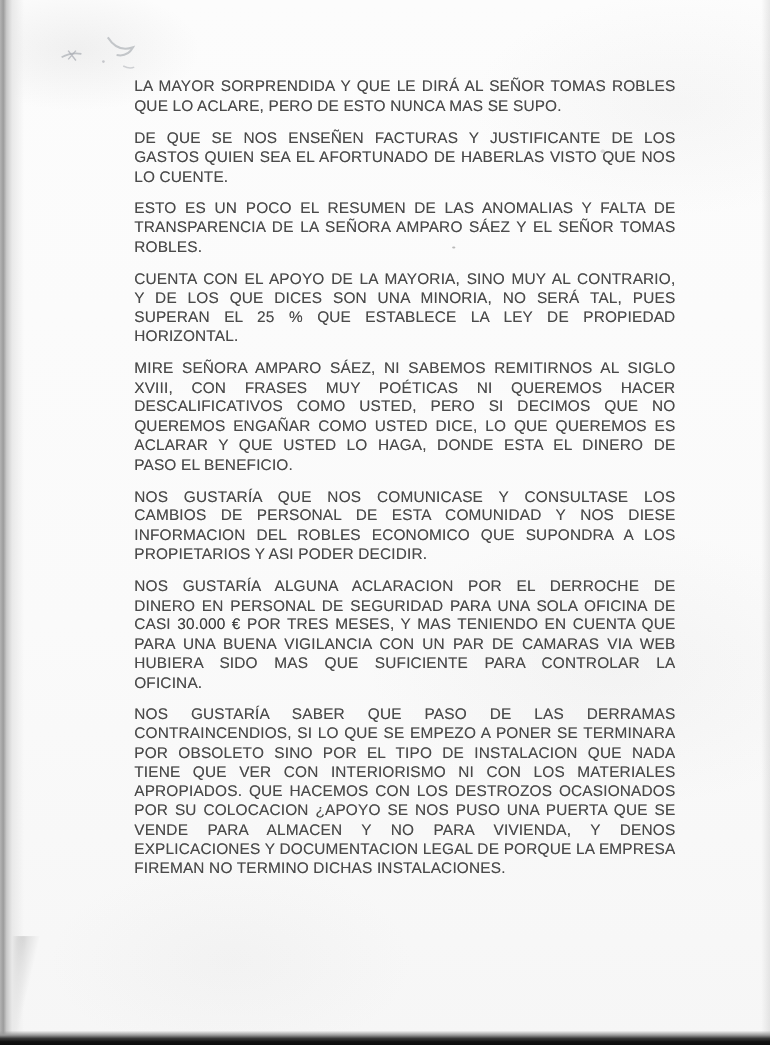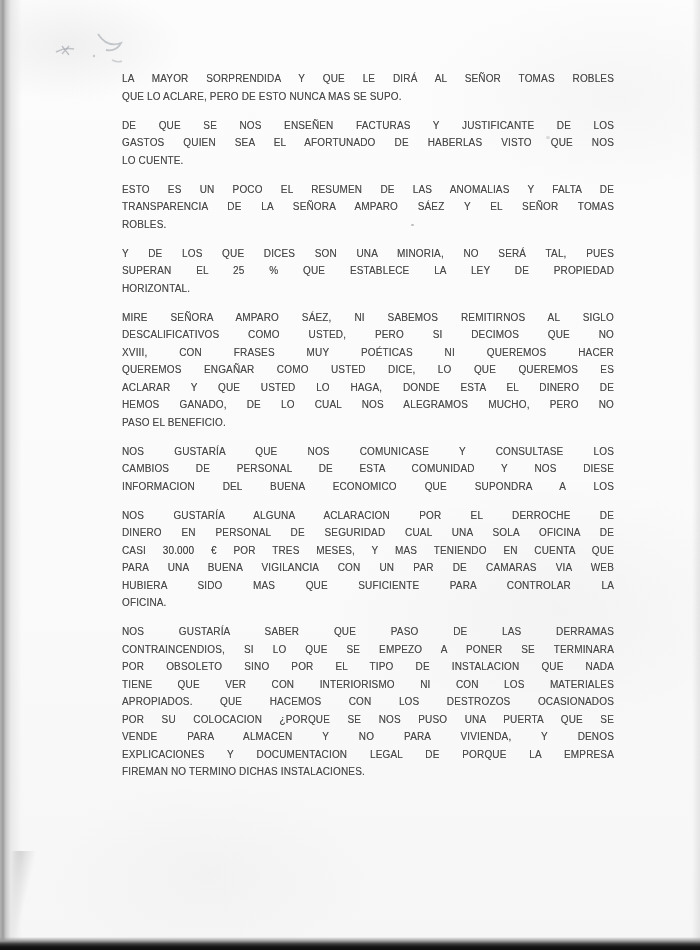--- a/index.html
+++ b/index.html
@@ -31,21 +31,21 @@
     background:linear-gradient(103deg,#c9c9c9 28%,#e2e2e2 44%,rgba(255,255,255,0) 62%);
   }
   .scribble { position:absolute; left:28px; top:16px; }
   .speck { position:absolute; border-radius:50%; background:rgba(120,120,120,0.5); }
   .speck.s1 { left:411px; top:224px; width:3px; height:2px; }
   .speck.s2 { left:546px; top:136px; width:4px; height:3px; opacity:.5; }
 
   
   .text-block {
     position:absolute; left:122px; top:70px; width:492px;
-    font-size:10px; line-height:17.5px; color:#4a4a4a;
+    font-size:14px; line-height:17.5px; color:#4a4a4a;
     letter-spacing:0.15px;
     text-shadow:0 0 0.5px rgba(74,74,74,0.55);
   }
   .para { margin:0 0 11.5px 0; }
   .line { text-align:justify; text-align-last:justify; height:17.5px; overflow:hidden; }
   .line.last { text-align-last:left; }
   .line b { font-weight:normal; color:#3d3d3d; }
 </style>
 </head>
 <body>
@@ -72,53 +72,54 @@
         <div class="line"><span>DE QUE SE NOS ENSEÑEN FACTURAS Y JUSTIFICANTE DE LOS</span></div>
         <div class="line"><span>GASTOS QUIEN SEA EL AFORTUNADO DE HABERLAS VISTO QUE NOS</span></div>
         <div class="line last"><span>LO CUENTE.</span></div>
       </div>
       <div class="para">
         <div class="line"><span>ESTO ES UN POCO EL RESUMEN DE LAS ANOMALIAS Y FALTA DE</span></div>
         <div class="line"><span>TRANSPARENCIA DE LA SEÑORA AMPARO SÁEZ Y EL SEÑOR TOMAS</span></div>
         <div class="line last"><span>ROBLES.</span></div>
       </div>
       <div class="para">
+        <div class="line"><span>CUENTA CON EL APOYO DE LA MAYORIA, SINO MUY AL CONTRARIO,</span></div>
         <div class="line"><span>Y DE LOS QUE DICES SON UNA MINORIA, NO SERÁ TAL, PUES</span></div>
         <div class="line"><span>SUPERAN EL 25 % QUE ESTABLECE LA LEY DE PROPIEDAD</span></div>
         <div class="line last"><span>HORIZONTAL.</span></div>
       </div>
       <div class="para">
         <div class="line"><span>MIRE SEÑORA AMPARO SÁEZ, NI SABEMOS REMITIRNOS AL SIGLO</span></div>
+        <div class="line"><span>XVIII, CON FRASES MUY POÉTICAS NI QUEREMOS HACER</span></div>
         <div class="line"><span>DESCALIFICATIVOS COMO USTED, PERO SI DECIMOS QUE NO</span></div>
-        <div class="line"><span>XVIII, CON FRASES MUY POÉTICAS NI QUEREMOS HACER</span></div>
         <div class="line"><span>QUEREMOS ENGAÑAR COMO USTED DICE, LO QUE QUEREMOS ES</span></div>
         <div class="line"><span>ACLARAR Y QUE USTED LO HAGA, DONDE ESTA EL DINERO DE</span></div>
-        <div class="line"><span>HEMOS GANADO, DE LO CUAL NOS ALEGRAMOS MUCHO, PERO NO</span></div>
         <div class="line last"><span>PASO EL BENEFICIO.</span></div>
       </div>
       <div class="para">
         <div class="line"><span>NOS GUSTARÍA QUE NOS COMUNICASE Y CONSULTASE LOS</span></div>
         <div class="line"><span>CAMBIOS DE PERSONAL DE ESTA COMUNIDAD Y NOS DIESE</span></div>
-        <div class="line"><span>INFORMACION DEL BUENA ECONOMICO QUE SUPONDRA A LOS</span></div>
+        <div class="line"><span>INFORMACION DEL ROBLES ECONOMICO QUE SUPONDRA A LOS</span></div>
+        <div class="line last"><span>PROPIETARIOS Y ASI PODER DECIDIR.</span></div>
       </div>
       <div class="para">
         <div class="line"><span>NOS GUSTARÍA ALGUNA ACLARACION POR EL DERROCHE DE</span></div>
-        <div class="line"><span>DINERO EN PERSONAL DE SEGURIDAD CUAL UNA SOLA OFICINA DE</span></div>
+        <div class="line"><span>DINERO EN PERSONAL DE SEGURIDAD PARA UNA SOLA OFICINA DE</span></div>
         <div class="line"><span>CASI </span><b>30.000 €</b><span> POR TRES MESES, Y MAS TENIENDO EN CUENTA QUE</span></div>
         <div class="line"><span>PARA UNA BUENA VIGILANCIA CON UN PAR DE CAMARAS VIA WEB</span></div>
         <div class="line"><span>HUBIERA SIDO MAS QUE SUFICIENTE PARA CONTROLAR LA</span></div>
         <div class="line last"><span>OFICINA.</span></div>
       </div>
       <div class="para">
         <div class="line"><span>NOS GUSTARÍA SABER QUE PASO DE LAS DERRAMAS</span></div>
         <div class="line"><span>CONTRAINCENDIOS, SI LO QUE SE EMPEZO A PONER SE TERMINARA</span></div>
         <div class="line"><span>POR OBSOLETO SINO POR EL TIPO DE INSTALACION QUE NADA</span></div>
         <div class="line"><span>TIENE QUE VER CON INTERIORISMO NI CON LOS MATERIALES</span></div>
         <div class="line"><span>APROPIADOS. QUE HACEMOS CON LOS DESTROZOS OCASIONADOS</span></div>
-        <div class="line"><span>POR SU COLOCACION ¿PORQUE SE NOS PUSO UNA PUERTA QUE SE</span></div>
+        <div class="line"><span>POR SU COLOCACION ¿APOYO SE NOS PUSO UNA PUERTA QUE SE</span></div>
         <div class="line"><span>VENDE PARA ALMACEN Y NO PARA VIVIENDA, Y DENOS</span></div>
         <div class="line"><span>EXPLICACIONES Y DOCUMENTACION LEGAL DE PORQUE LA EMPRESA</span></div>
         <div class="line last"><span>FIREMAN NO TERMINO DICHAS INSTALACIONES.</span></div>
       </div>
     </div>
 
   <div class="corner-bl"></div>
   <div class="edge-left"></div>
   <div class="edge-right"></div>
   <div class="edge-bottom"></div>

